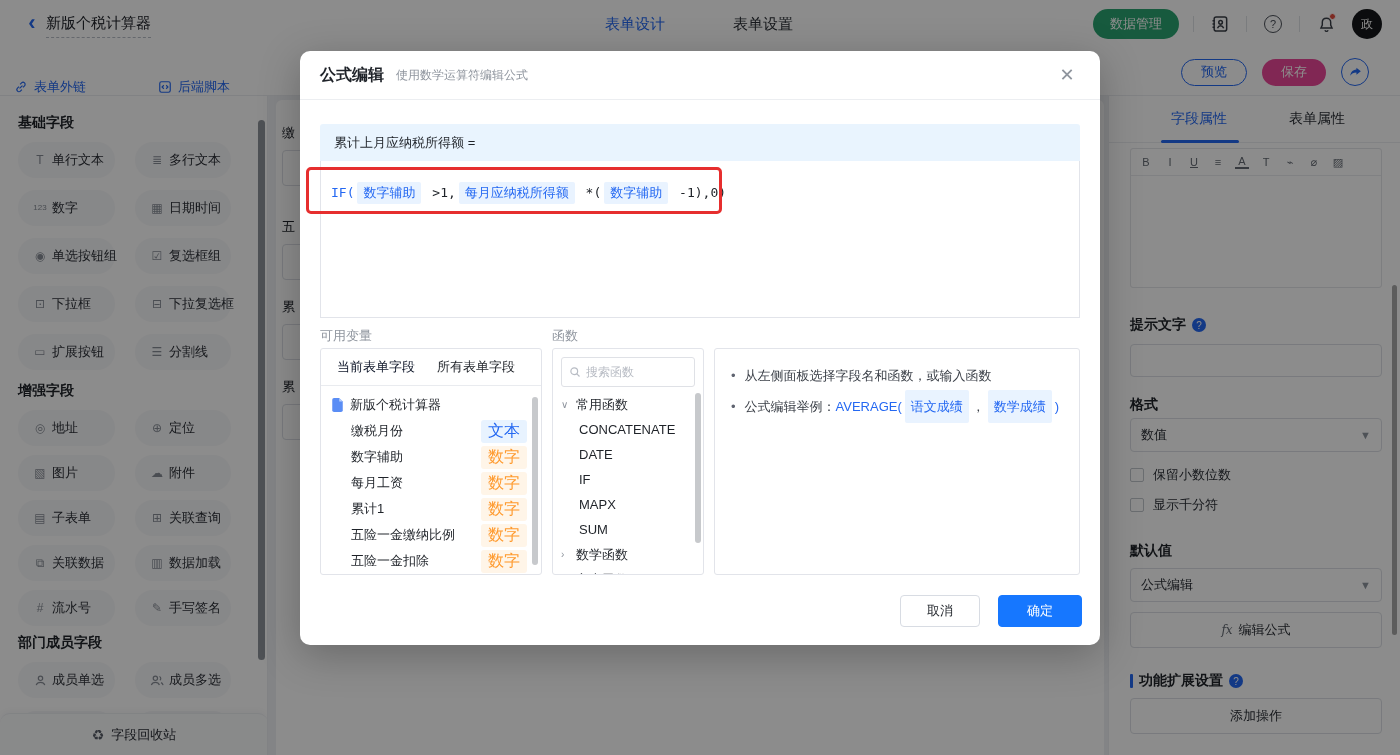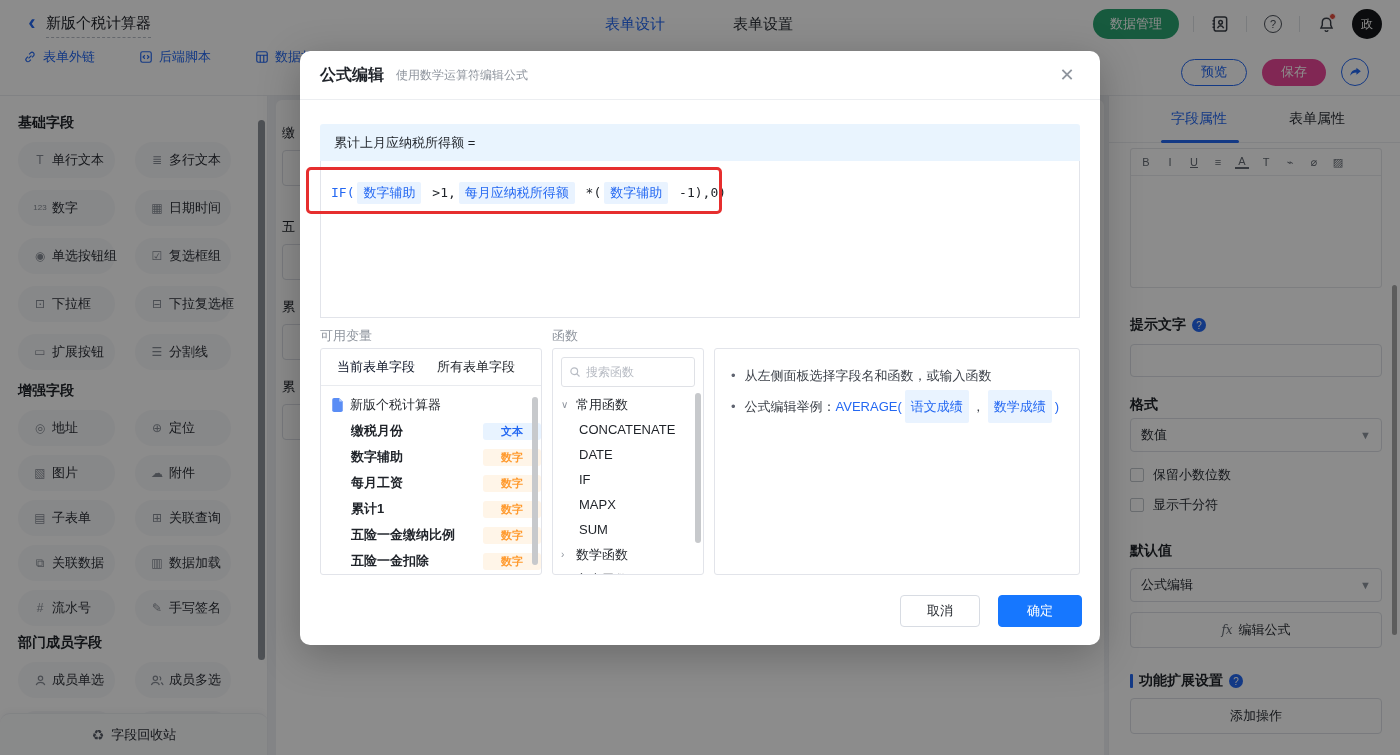--- a/index.html
+++ b/index.html
@@ -20,21 +20,21 @@
   .top-right { position:absolute; right:18px; top:0; height:48px; display:flex; align-items:center; gap:14px; }
   .pill-green { height:30px; border-radius:15px; background:#2ba471; color:#fff; font-size:13px; padding:0 17px; display:flex; align-items:center; cursor:pointer; }
   .tb-div { width:1px; height:16px; background:#dfe2e6; }
   .tb-icon { width:24px; height:24px; display:flex; align-items:center; justify-content:center; color:#3a3f47; position:relative; cursor:pointer; }
   .help-circle { width:18px; height:18px; border:1.5px solid #4a4f58; border-radius:50%; font-size:11px; display:flex; align-items:center; justify-content:center; color:#4a4f58; }
   .red-dot { position:absolute; right:2px; top:1px; width:7px; height:7px; border-radius:50%; background:#e34d3f; border:1px solid #fff; }
   .avatar { width:30px; height:30px; border-radius:50%; background:#15171a; color:#fff; font-size:12px; display:flex; align-items:center; justify-content:center; cursor:pointer; }
 
   
   .subbar { position:absolute; left:0; top:48px; width:1400px; height:48px; background:#fff; border-bottom:1px solid #ebedf0; z-index:2; }
-  .sub-links { position:absolute; left:23px; top:0; height:48px; display:flex; gap:44px; align-items:flex-start; }
+  .sub-links { position:absolute; left:14px; top:0; height:48px; display:flex; gap:72px; align-items:flex-end; }
   .sub-link { display:flex; align-items:center; gap:6px; color:#2468f2; font-size:13px; cursor:pointer; white-space:nowrap; }
   .sub-right { position:absolute; right:31px; top:0; height:48px; display:flex; align-items:center; gap:15px; }
   .btn-preview { height:27px; border:1px solid #2468f2; color:#2468f2; border-radius:15px; background:#fff; font-size:13px; padding:0 19px; display:flex; align-items:center; cursor:pointer; }
   .btn-save { height:27px; border-radius:15px; background:#ec4899; color:#fff; font-size:13px; padding:0 19px; display:flex; align-items:center; cursor:pointer; }
   .btn-share { width:28px; height:28px; border:1px solid #2468f2; border-radius:50%; display:flex; align-items:center; justify-content:center; cursor:pointer; }
 
   
   .sidebar { position:absolute; left:0; top:96px; width:268px; height:659px; background:#fff; border-right:1px solid #ebedf0; overflow:hidden; z-index:1; }
   .sb-inner { padding:18px 18px 0 18px; }
   .sb-heading { font-size:14px; font-weight:bold; color:#1f2329; line-height:16px; }
@@ -104,22 +104,22 @@
   .p-vars { left:20px; width:222px; }
   .p-fns { left:252px; width:152px; }
   .p-info { left:414px; width:366px; }
   .var-tabs { height:37px; border-bottom:1px solid #e9ebef; display:flex; align-items:center; }
   .var-tab { font-size:13px; cursor:pointer; }
   .var-tab.active { color:#0f172a; margin-left:16px; }
   .var-tab.idle { color:#1f2329; margin-left:22px; }
   .var-list { padding-top:6px; }
   .var-row { height:26px; display:flex; align-items:center; font-size:13px; color:#1f2329; cursor:pointer; }
   .var-row.root { padding-left:10px; gap:6px; }
-  .var-row.field { padding-left:30px;font-weight:bold; }
-  .tag { margin-left:auto; font-size:11px; padding:1px 18px; border-radius:3px; }
+  .var-row.field { padding-left:30px; }
+  .tag { margin-left:auto; margin-right:14px; font-size:16px; padding:1px 7px; border-radius:3px; }
   .tag.text { color:#2468f2; background:#e8f3ff; }
   .tag.number { color:#ff9a2e; background:#fff5e8; }
   .v-scroll { position:absolute; right:3px; top:48px; width:6px; height:168px; border-radius:3px; background:#c7c9cc; }
   .fn-search { margin:8px 8px 5px 8px; height:30px; border:1px solid #dfe1e6; border-radius:3px; display:flex; align-items:center; padding:0 7px; gap:5px; }
   .fn-search input { border:none; outline:none; width:100px; font-size:12px; color:#2b2f36; font-family:inherit; }
   .fn-search input::placeholder { color:#b8bcc4; }
   .fn-row { height:25px; display:flex; align-items:center; font-size:13px; color:#1f2329; cursor:pointer; }
   .fn-row.group { padding-left:8px; gap:5px; }
   .fn-row.item { padding-left:26px; }
   .caret { color:#8f959e; font-size:10px; width:10px; display:inline-block; }

